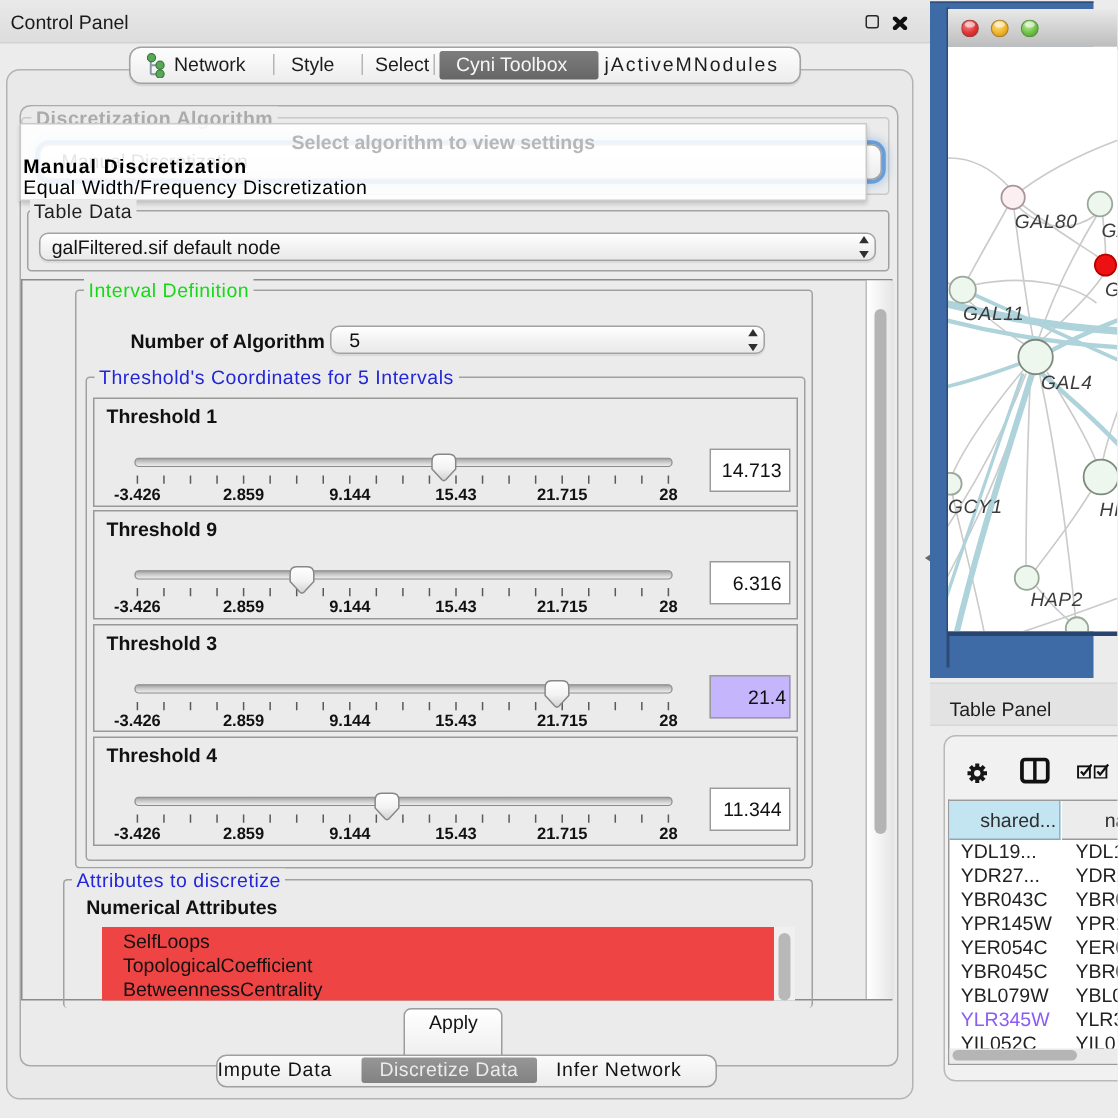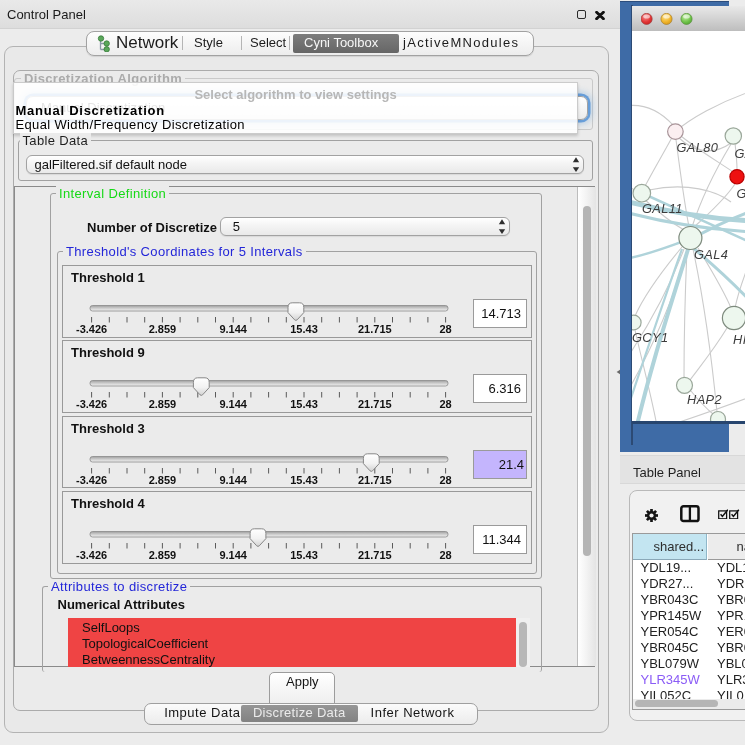--- a/index.html
+++ b/index.html
@@ -18,21 +18,21 @@
 <div class="abs" style="left:3.5px;top:45.5px;width:603px;height:685px;border:1px solid #b3b3b3;border-radius:9px;background:#e9e9e9;"></div>
 <div class="abs" style="left:13px;top:70px;width:584px;height:639px;border:1px solid #ababab;border-radius:7px;background:#ebebeb;"></div>
 <div class="abs" style="left:86px;top:31px;width:446px;height:22.5px;border:1px solid #a2a2a2;border-radius:8px;background:linear-gradient(#fdfdfd,#ededed);box-shadow:0 1px 1px rgba(0,0,0,0.1);">
 <div class="abs" style="left:205.5px;top:1.5px;width:106.5px;height:19px;background:linear-gradient(#7d7d7d,#666666);border-radius:2px;"></div>
 <svg class="abs" style="left:9px;top:2.5px" width="16" height="17" viewBox="0 0 16 17">
 <path d="M 4.5,4 L 4.5,14.5 M 4.5,8.5 L 10,8.5 M 4.5,14.5 L 10,14.5" stroke="#8a97a5" stroke-width="1.3" fill="none"></path>
 <circle cx="5" cy="3.5" r="2.7" fill="#5aa75a" stroke="#357a38" stroke-width="0.8"></circle>
 <circle cx="10.7" cy="8.5" r="2.7" fill="#5aa75a" stroke="#357a38" stroke-width="0.8"></circle>
 <circle cx="10.7" cy="14.3" r="2.7" fill="#5aa75a" stroke="#357a38" stroke-width="0.8"></circle>
 </svg>
-<div class="abs" style="left:29px;top:0;height:28px;line-height:22px;font-size:17px;color:#1c1c1c;">Network</div>
+<div class="abs" style="left:29px;top:0;height:28px;line-height:22px;font-size:13px;color:#1c1c1c;">Network</div>
 <div class="abs" style="left:95px;top:4px;height:14px;border-left:1px solid #b5b5b5;"></div>
 <div class="abs" style="left:107px;top:0;height:22px;line-height:22px;font-size:13px;color:#1c1c1c;">Style</div>
 <div class="abs" style="left:153.5px;top:4px;height:14px;border-left:1px solid #b5b5b5;"></div>
 <div class="abs" style="left:163px;top:0;height:22px;line-height:22px;font-size:13px;color:#1c1c1c;">Select</div>
 <div class="abs" style="left:202px;top:4px;height:14px;border-left:1px solid #b5b5b5;"></div>
 <div class="abs" style="left:217px;top:0;height:22px;line-height:22px;font-size:13px;color:#f7f7f7;">Cyni Toolbox</div>
 <div class="abs" style="left:316px;top:0;height:22px;line-height:22px;font-size:13px;letter-spacing:1.3px;color:#1c1c1c;">jActiveMNodules</div>
 </div>
 <div style="position:absolute;left:14px;top:77.5px;width:579px;height:52px;border:1px solid #c9c9c9;border-radius:3px;box-sizing:border-box;"></div>
 <div style="position:absolute;left:21px;top:70.5px;background:#ebebeb;padding:0 3px;font-size:13px;font-weight:bold;letter-spacing:0.35px;color:#ababab;white-space:nowrap;">Discretization Algorithm</div>
@@ -51,21 +51,21 @@
 <svg width="10" height="19.5" viewBox="0 0 10 19.5" style="position:absolute;left:544px;top:-1px;">
       <path d="M 1.8,7.2 L 5,2.3 L 8.2,7.2 Z" fill="#2e2e2e"></path>
       <path d="M 1.8,12.3 L 5,17.1 L 8.2,12.3 Z" fill="#2e2e2e"></path>
     </svg>
 </div>
 <div class="abs" style="left:13.5px;top:186px;width:581.5px;height:480.5px;border:1px solid #8a8a8a;background:#ebebeb;box-sizing:border-box;"></div>
 <div class="abs" style="left:577px;top:187px;width:17.5px;height:478.5px;background:linear-gradient(to right,#ffffff,#f5f5f5 40%,#e4e4e4);border-left:1px solid #bcbcbc;"></div>
 <div class="abs" style="left:582.5px;top:206px;width:8px;height:350px;background:#b4b4b4;border-radius:4px;"></div>
 <div style="position:absolute;left:50px;top:193px;width:491.5px;height:385.5px;border:1px solid #a1a1a1;border-radius:3px;box-sizing:border-box;"></div>
 <div style="position:absolute;left:56px;top:186px;background:#ebebeb;padding:0 3px;font-size:13px;font-weight:normal;letter-spacing:0.35px;color:#16d916;white-space:nowrap;">Interval Definition</div>
-<div class="abs" style="left:87px;top:219.5px;font-size:13px;font-weight:bold;color:#111;">Number of Discretize</div>
+<div class="abs" style="left:87px;top:219.5px;font-size:13px;font-weight:bold;color:#111;">Number of Algorithm</div>
 <div style="position:absolute;left:219.5px;top:216.8px;width:290px;height:19.5px;border:1px solid #a2a2a2;border-radius:6px;background:linear-gradient(#ffffff,#f4f4f4 45%,#e9e9e9);box-sizing:border-box;box-shadow:0 1px 1px rgba(0,0,0,0.08);">
 <div style="position:absolute;left:12.3px;top:0;height:17.5px;line-height:17.5px;font-size:13px;color:#111;white-space:nowrap;">5</div>
 <svg width="10" height="19.5" viewBox="0 0 10 19.5" style="position:absolute;left:276px;top:-1px;">
       <path d="M 1.8,7.2 L 5,2.3 L 8.2,7.2 Z" fill="#2e2e2e"></path>
       <path d="M 1.8,12.3 L 5,17.1 L 8.2,12.3 Z" fill="#2e2e2e"></path>
     </svg>
 </div>
 <div style="position:absolute;left:57px;top:250.5px;width:479.5px;height:323px;border:1px solid #a1a1a1;border-radius:3px;box-sizing:border-box;"></div>
 <div style="position:absolute;left:63px;top:243.5px;background:#ebebeb;padding:0 3px;font-size:13px;font-weight:normal;letter-spacing:0.35px;color:#2326d8;white-space:nowrap;">Threshold's Coordinates for 5 Intervals</div>
 <div style="position:absolute;left:62px;top:265px;width:470px;height:72.5px;border:1px solid #999;background:#ebebeb;box-sizing:border-box;">
@@ -260,21 +260,21 @@
 <div style="position:absolute;left:48px;top:579px;background:#ebebeb;padding:0 3px;font-size:13px;font-weight:normal;letter-spacing:0.35px;color:#2326d8;white-space:nowrap;">Attributes to discretize</div>
 <div class="abs" style="left:57.5px;top:597px;font-size:13px;font-weight:bold;color:#111;">Numerical Attributes</div>
 <div class="abs" style="left:68px;top:617.5px;width:448px;height:49px;background:#ef4444;">
 <div style="padding:2px 0 0 14px;font-size:13px;color:#111;line-height:16px;">SelfLoops<br>TopologicalCoefficient<br>BetweennessCentrality</div>
 </div>
 <div class="abs" style="left:516px;top:617.5px;width:14px;height:49px;background:#f0f0f0;"></div>
 <div class="abs" style="left:518.5px;top:622px;width:8.5px;height:44.5px;background:#b8b8b8;border-radius:4px;"></div>
 <div class="abs" style="left:269.3px;top:671.5px;width:66px;height:36px;border:1px solid #9c9c9c;border-radius:5px;background:linear-gradient(#ffffff,#ededed);box-sizing:border-box;text-align:center;line-height:18px;font-size:13px;color:#141414;">Apply</div>
 <div class="abs" style="left:144px;top:703.2px;width:331.5px;height:20.2px;border:1px solid #9f9f9f;border-radius:7px;background:linear-gradient(#fbfbfb,#ececec);">
 <div class="abs" style="left:95.5px;top:0.5px;width:117.5px;height:17.5px;background:linear-gradient(#969696,#828282);border-radius:2px;"></div>
-<div class="abs" style="left:0;top:0;width:95.5px;height:18px;text-align:right;line-height:18px;font-size:13px;letter-spacing:0.5px;color:#141414;">Impute Data</div>
+<div class="abs" style="left:0;top:0;width:95.5px;height:18px;text-align:left;line-height:18px;font-size:13px;letter-spacing:0.5px;color:#141414;">Impute Data</div>
 <div class="abs" style="left:95.5px;top:0;width:117.5px;height:18px;text-align:center;line-height:18px;font-size:13px;letter-spacing:0.3px;color:#ebebeb;">Discretize Data</div>
 <div class="abs" style="left:210px;top:0;width:115px;height:18px;text-align:center;line-height:18px;font-size:13px;letter-spacing:0.5px;color:#141414;">Infer Network</div>
 </div>
 <svg class="abs" style="left:615.5px;top:369px" width="5" height="6" viewBox="0 0 5 6">
     <path d="M 4.4,0.5 L 4.4,5.5 L 0.6,3 Z" fill="#6a6a6a"></path>
   </svg>
 <div class="abs" style="left:620px;top:1px;width:109px;height:449.5px;background:#3e6ba6;border-top:1.5px solid #2c4d7c;font-style:italic;">
 <div class="abs" style="left:10.5px;top:3px;width:2px;height:440px;background:#2c4a74;"></div>
 <div class="abs" style="left:12px;top:4px;width:113px;height:24.5px;background:linear-gradient(#e9e9e9,#bdbdbd);border-bottom:2px solid #6e6e6e;">
 <svg class="abs" style="left:9.3px;top:6.8px" width="52" height="12" viewBox="0 0 52 12">

